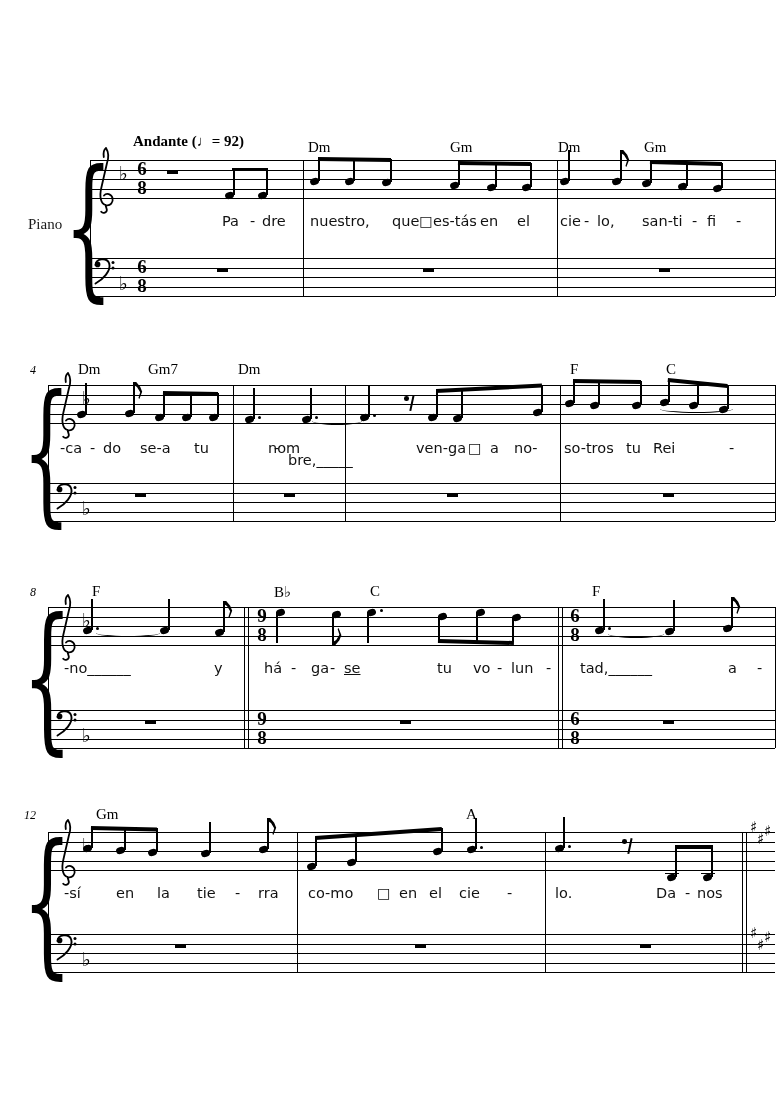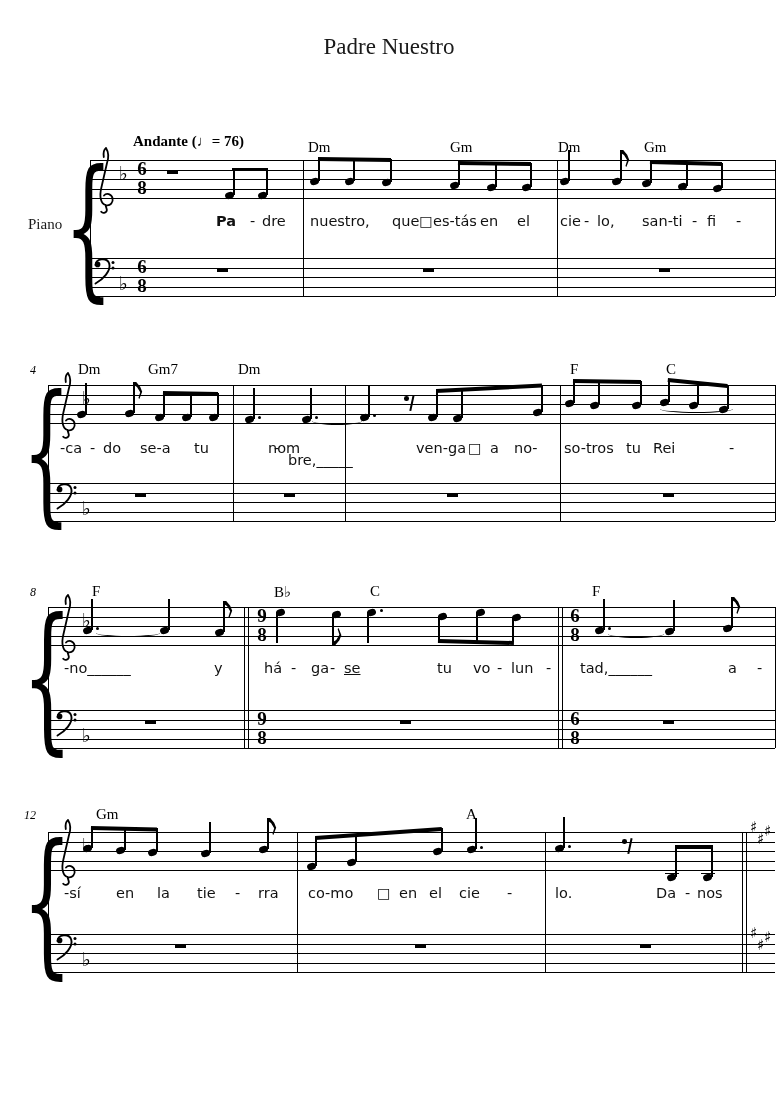--- a/index.html
+++ b/index.html
@@ -33,22 +33,21 @@
   .r8{position:absolute;width:11px;height:16px;}
   .r8 .d{position:absolute;left:0;top:1px;width:4.6px;height:4.6px;border-radius:50%;background:#000;}
   .r8 .s{position:absolute;left:6.5px;top:0;width:1.7px;height:15.5px;background:#000;transform:rotate(12deg);}
   .ledger{position:absolute;width:14px;height:1.2px;background:#000;}
   .clefsvg{position:absolute;}
 </style>
 </head>
 <body>
 
 <div id="page">
-  <div class="title">Padre Nuestro</div>
-  <div class="tempo">Andante (♩= 76)</div>
+  <div class="tempo">Andante (♩= 92)</div>
   <div class="piano">Piano</div>
   <div id="score">
       <div class="sline" style="left: 90px; top: 160px; width: 685px;"></div>
       <div class="sline" style="left: 90px; top: 169.5px; width: 685px;"></div>
       <div class="sline" style="left: 90px; top: 179px; width: 685px;"></div>
       <div class="sline" style="left: 90px; top: 188.5px; width: 685px;"></div>
       <div class="sline" style="left: 90px; top: 198px; width: 685px;"></div>
       <div class="sline" style="left: 90px; top: 258px; width: 685px;"></div>
       <div class="sline" style="left: 90px; top: 267.5px; width: 685px;"></div>
       <div class="sline" style="left: 90px; top: 277px; width: 685px;"></div>
@@ -71,21 +70,21 @@
       <div class="ts" style="left: 133px; top: 257px;">6</div>
       <div class="ts" style="left: 133px; top: 276px;">8</div>
       <div class="bar" style="left: 90px; top: 160px; height: 136px;"></div>
       <div class="bar" style="left: 303px; top: 160px; height: 136px;"></div>
       <div class="bar" style="left: 557px; top: 160px; height: 136px;"></div>
       <div class="bar" style="left: 775px; top: 160px; height: 136px;"></div>
       <div class="chord" style="left: 308px; top: 139px;">Dm</div>
       <div class="chord" style="left: 450px; top: 139px;">Gm</div>
       <div class="chord" style="left: 558px; top: 139px;">Dm</div>
       <div class="chord" style="left: 644px; top: 139px;">Gm</div>
-      <div class="lyr" style="left: 216px; top: 213px; font-weight: bold;">Pa</div>
+      <div class="lyr" style="left: 222px; top: 213px;">Pa</div>
       <div class="lyr" style="left: 250px; top: 213px;">-</div>
       <div class="lyr" style="left: 262px; top: 213px;">dre</div>
       <div class="lyr" style="left: 310px; top: 213px;">nuestro,</div>
       <div class="lyr" style="left: 392px; top: 213px;">que□es-tás</div>
       <div class="lyr" style="left: 480px; top: 213px;">en</div>
       <div class="lyr" style="left: 517px; top: 213px;">el</div>
       <div class="lyr" style="left: 560px; top: 213px;">cie</div>
       <div class="lyr" style="left: 584px; top: 213px;">-</div>
       <div class="lyr" style="left: 597px; top: 213px;">lo,</div>
       <div class="lyr" style="left: 642px; top: 213px;">san-ti</div>

